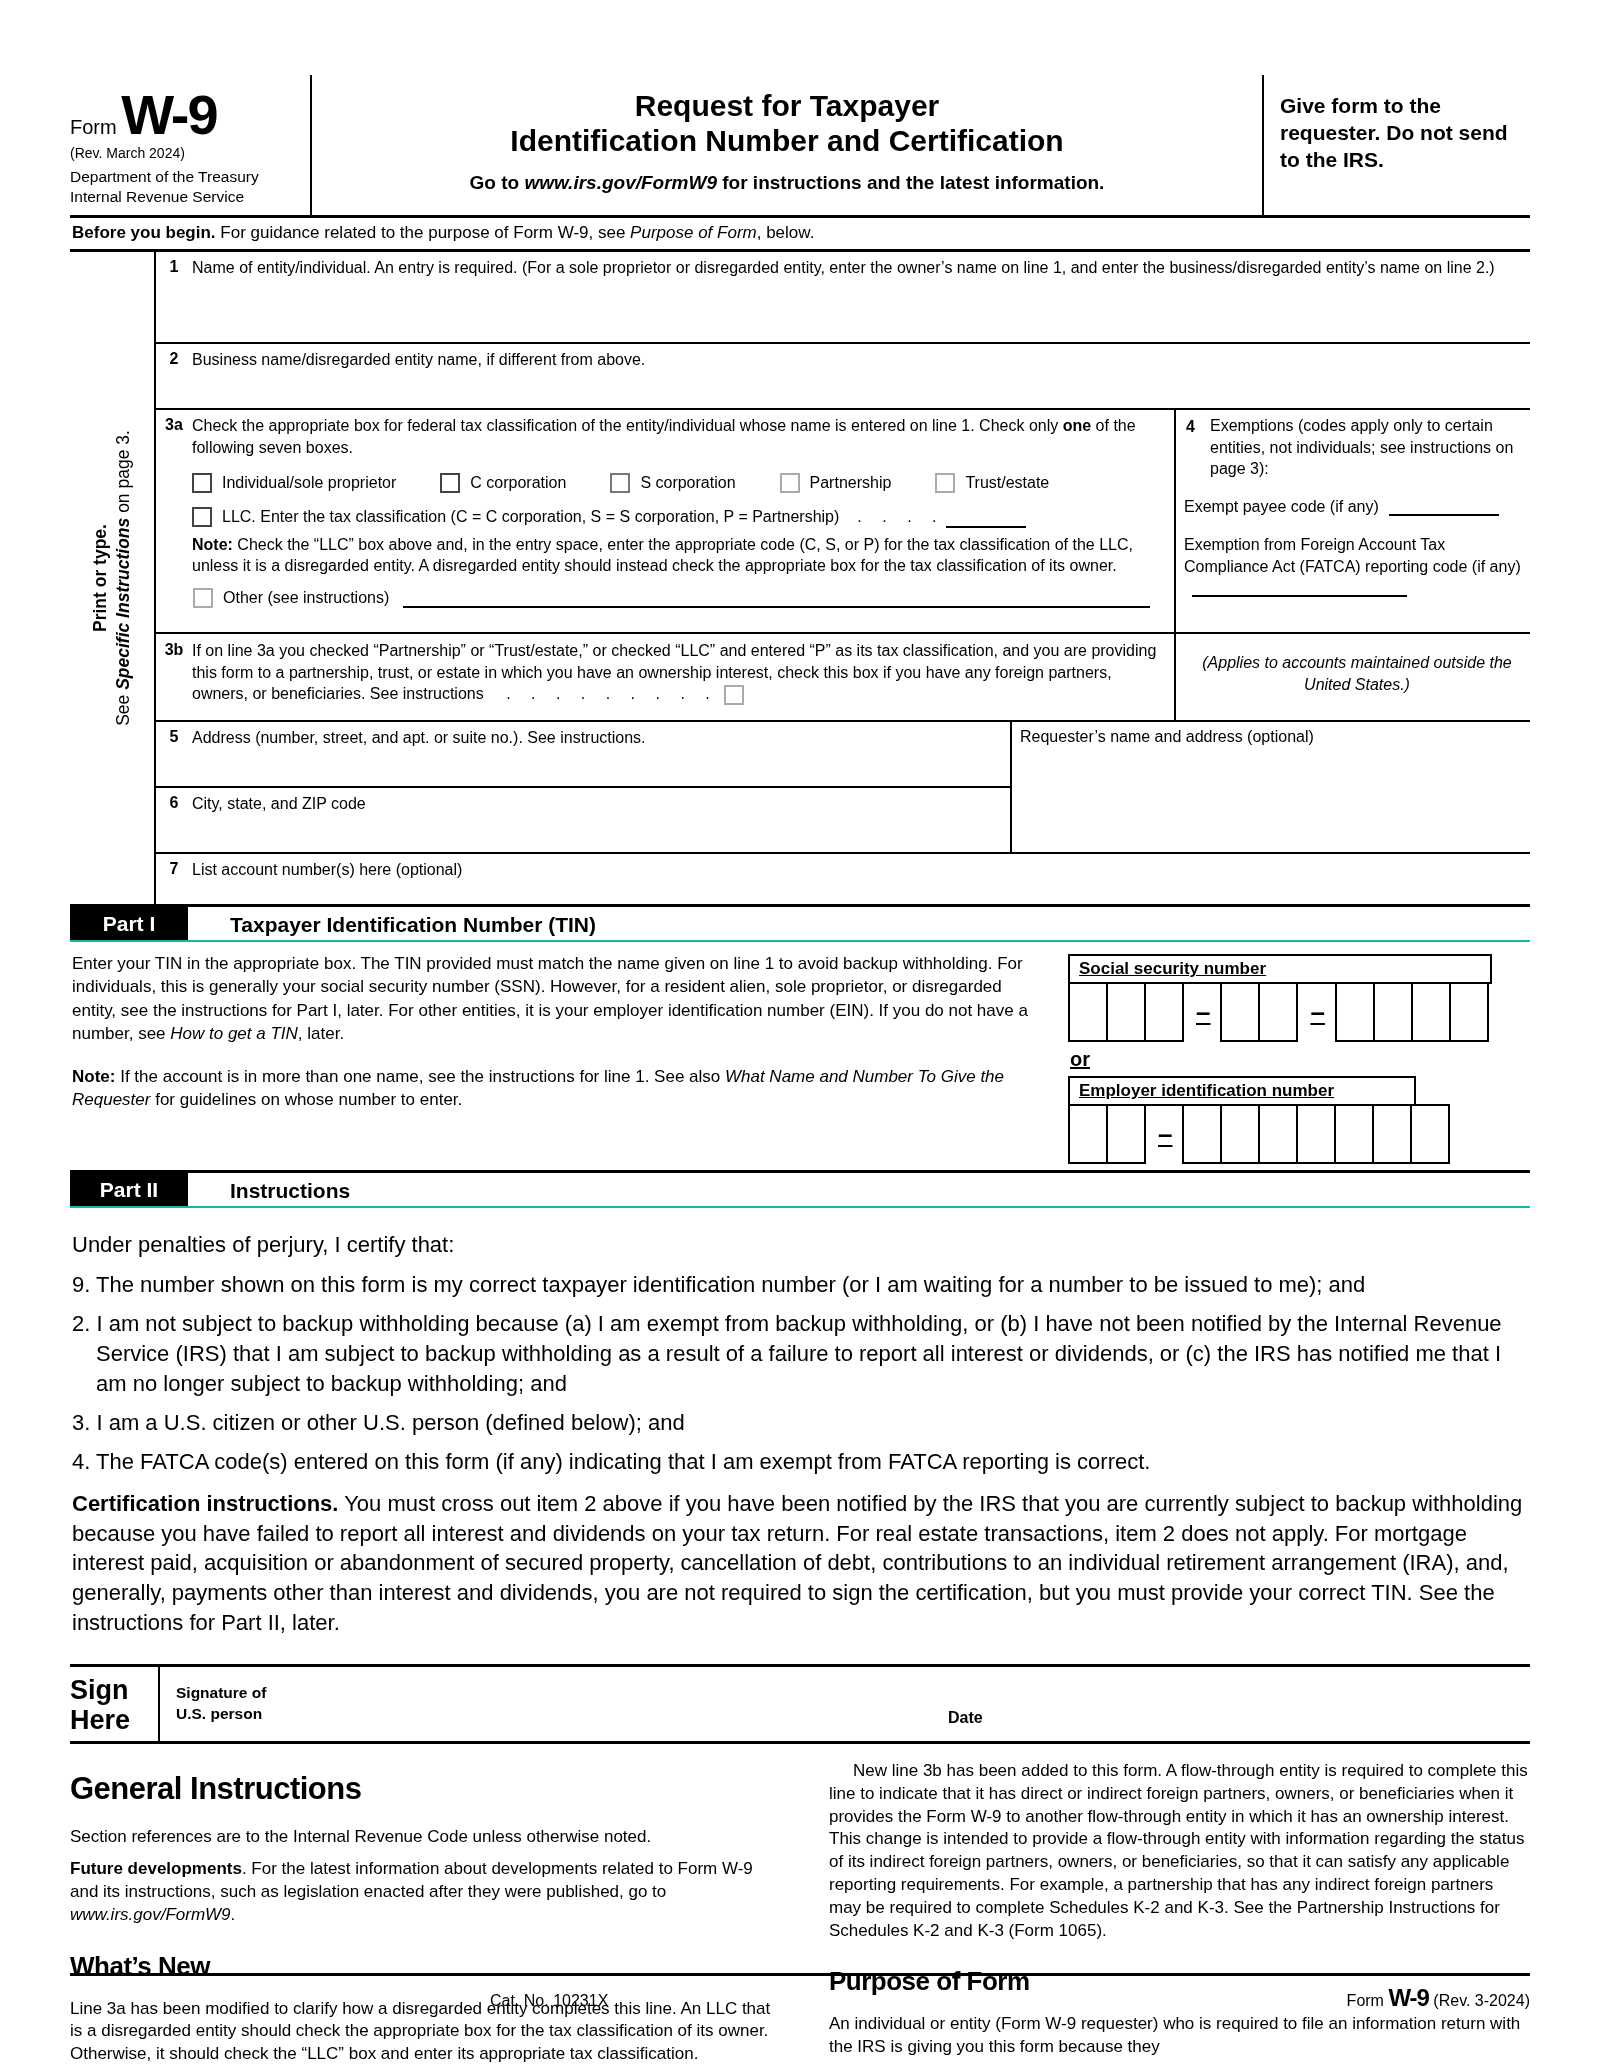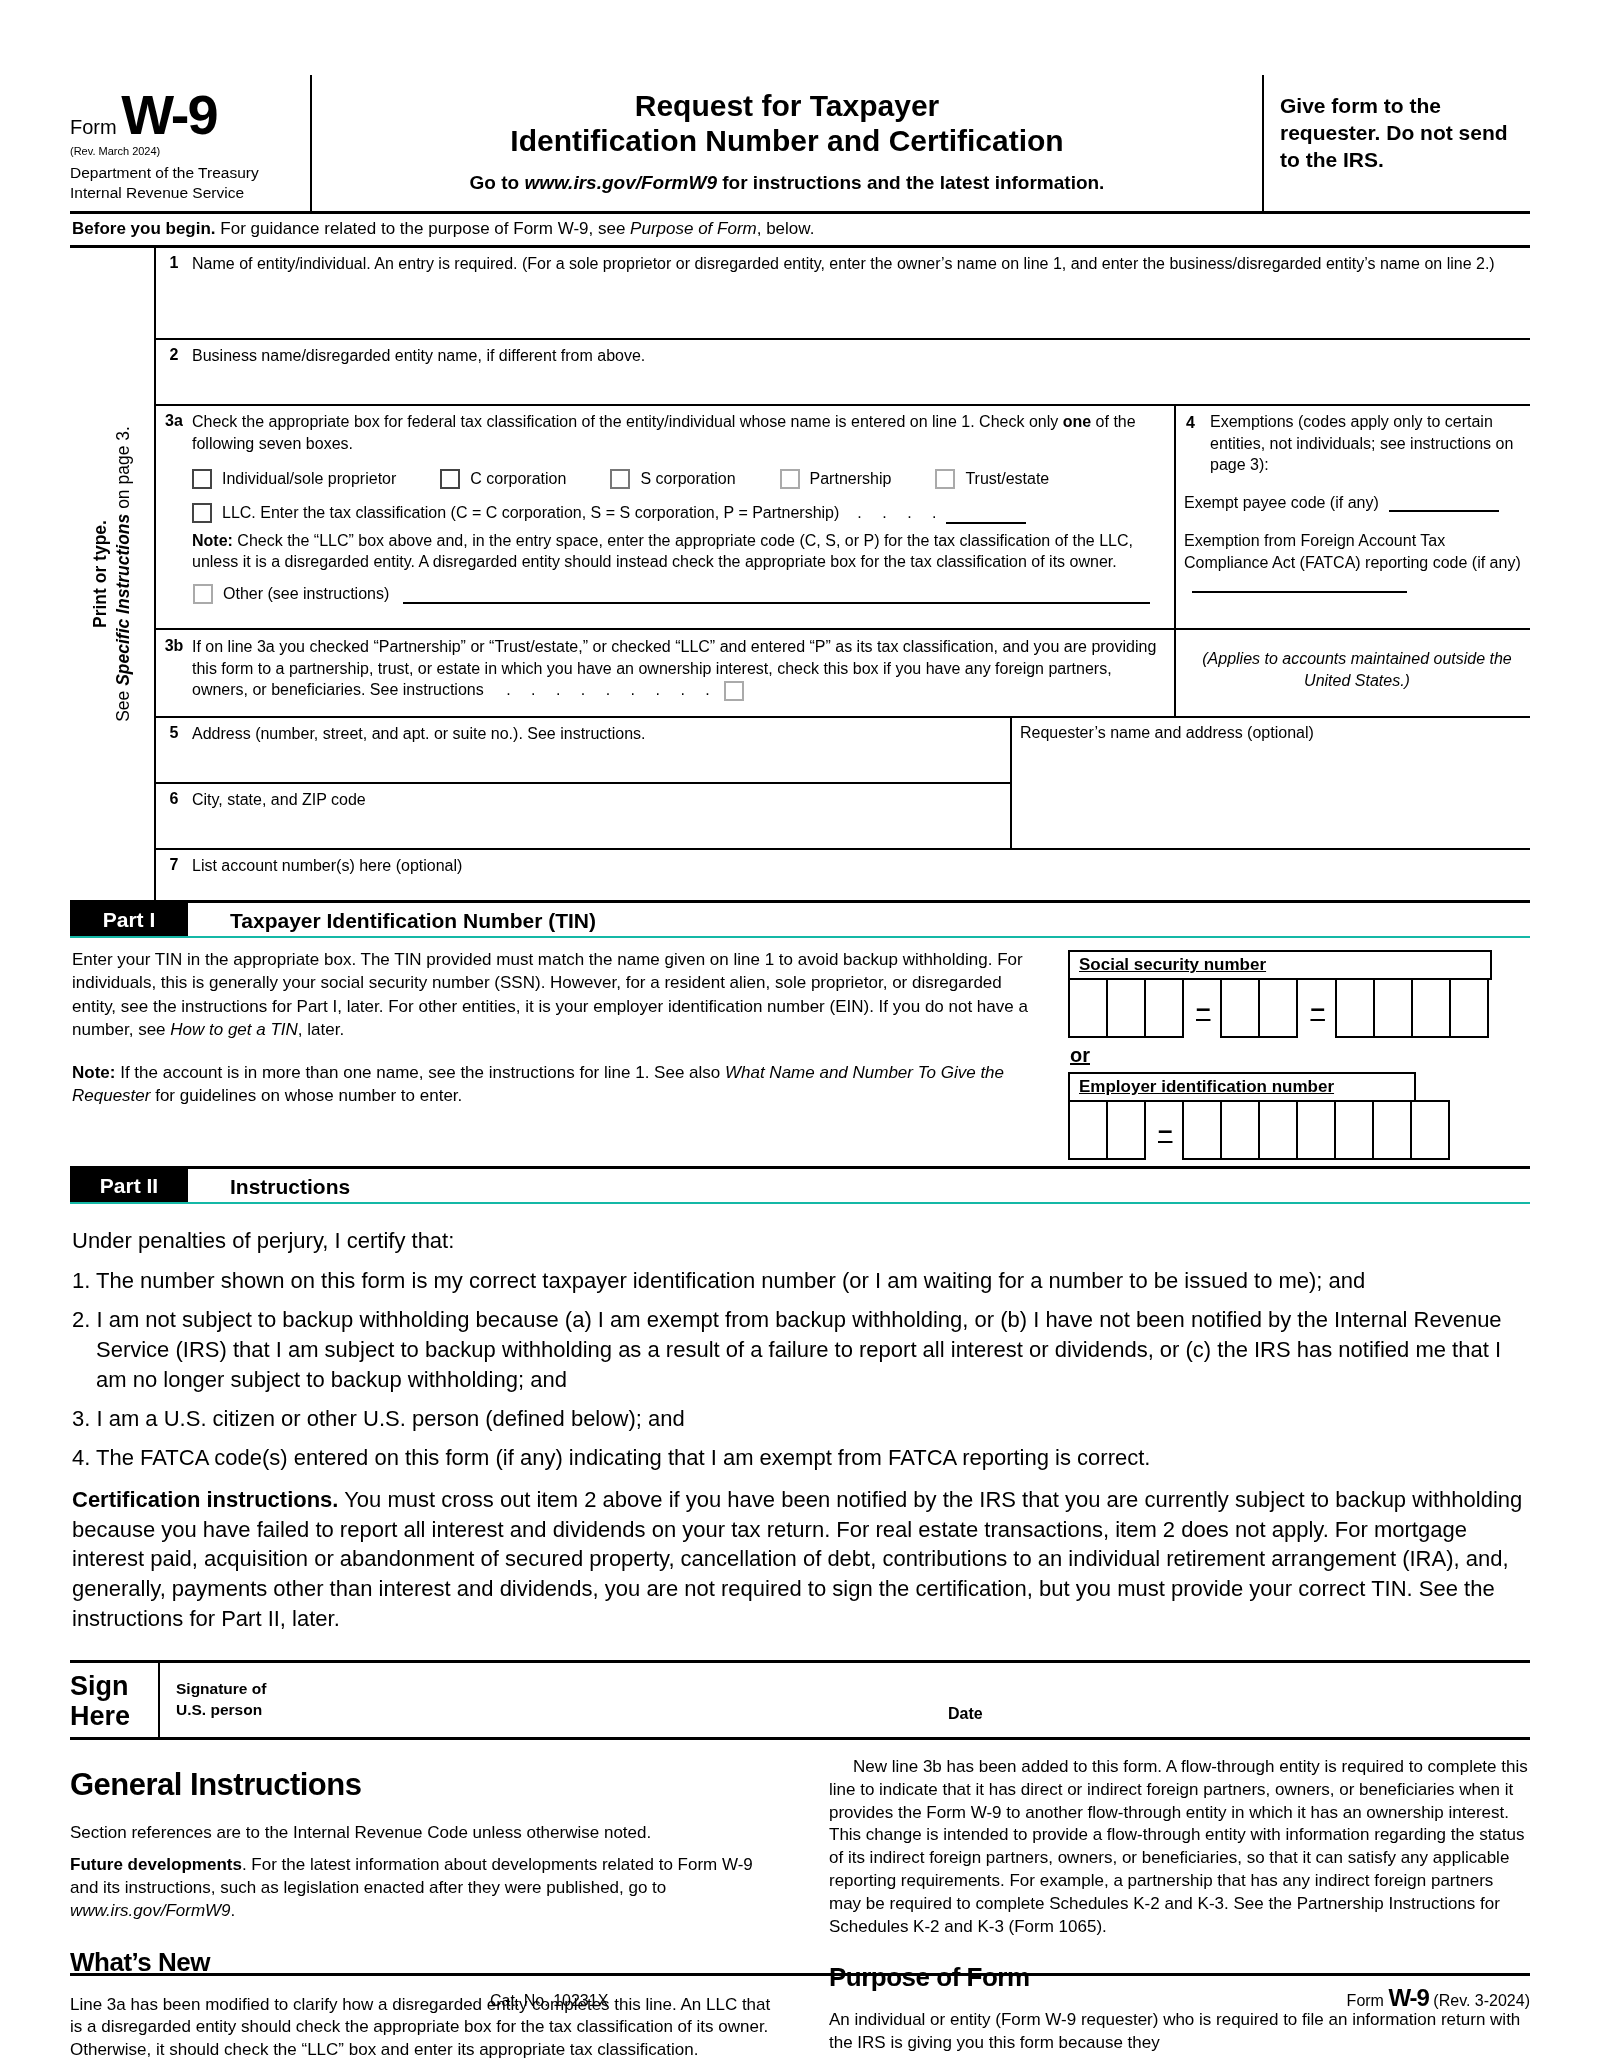--- a/index.html
+++ b/index.html
@@ -10,21 +10,21 @@
     background:#fff; color:#000;
     font-family:"Liberation Sans","DejaVu Sans",sans-serif;
     padding:75px 70px 0 70px;
     overflow:hidden;
   }
   
   .hdr { display:flex; border-bottom:3px solid #000; }
   .hdr-left { width:242px; border-right:2px solid #000; padding:16px 10px 8px 0; }
   .form-word { font-size:20px; }
   .form-num  { font-size:56px; font-weight:bold; letter-spacing:-2px; line-height:.85; }
-  .rev  { font-size:11px; margin-top:6px; }
+  .rev  { font-size:14px; margin-top:6px; }
   .dept { font-size:15.5px; line-height:1.3; margin-top:6px; }
   .hdr-center { flex:1; text-align:center; padding:14px 24px 8px; }
   .title { font-size:30px; font-weight:bold; line-height:1.15; }
   .goto  { font-size:19px; font-weight:bold; margin-top:14px; }
   .goto .it { font-style:italic; }
   .hdr-right { width:268px; border-left:2px solid #000; padding:18px 4px 8px 16px; }
   .give { font-size:21px; font-weight:bold; line-height:1.28; }
   
   .before { font-size:17px; padding:5px 0 6px 2px; border-bottom:3px solid #000; }
   .b { font-weight:bold; } .i { font-style:italic; } .bi { font-weight:bold; font-style:italic; }
@@ -302,21 +302,21 @@
     </div>
   </div>
 
   <div class="part-head" style="border-top:3px solid #000;">
     <div class="part-badge">Part II</div>
     <div class="part-title">Instructions</div>
   </div>
 
   <div class="p2body">
     <p class="intro">Under penalties of perjury, I certify that:</p>
-    <p class="cert-item">1. The number shown on this form is my correct taxpayer identification number (or I am waiting for a number to be issued to me); and</p>
+    <p class="cert-item">9. The number shown on this form is my correct taxpayer identification number (or I am waiting for a number to be issued to me); and</p>
     <p class="cert-item">2. I am not subject to backup withholding because (a) I am exempt from backup withholding, or (b) I have not been notified by the Internal Revenue Service (IRS) that I am subject to backup withholding as a result of a failure to report all interest or dividends, or (c) the IRS has notified me that I am no longer subject to backup withholding; and</p>
     <p class="cert-item">3. I am a U.S. citizen or other U.S. person (defined below); and</p>
     <p class="cert-item">4. The FATCA code(s) entered on this form (if any) indicating that I am exempt from FATCA reporting is correct.</p>
     <p class="certinstr">
       <span class="b">Certification instructions.</span><span> You must cross out item 2 above if you have been notified by the IRS that you are currently subject to backup withholding because you have failed to report all interest and dividends on your tax return. For real estate transactions, item 2 does not apply. For mortgage interest paid, acquisition or abandonment of secured property, cancellation of debt, contributions to an individual retirement arrangement (IRA), and, generally, payments other than interest and dividends, you are not required to sign the certification, but you must provide your correct TIN. See the instructions for Part II, later.</span>
     </p>
   </div>
 
   <div class="sign-row">
     <div class="sign-here">

